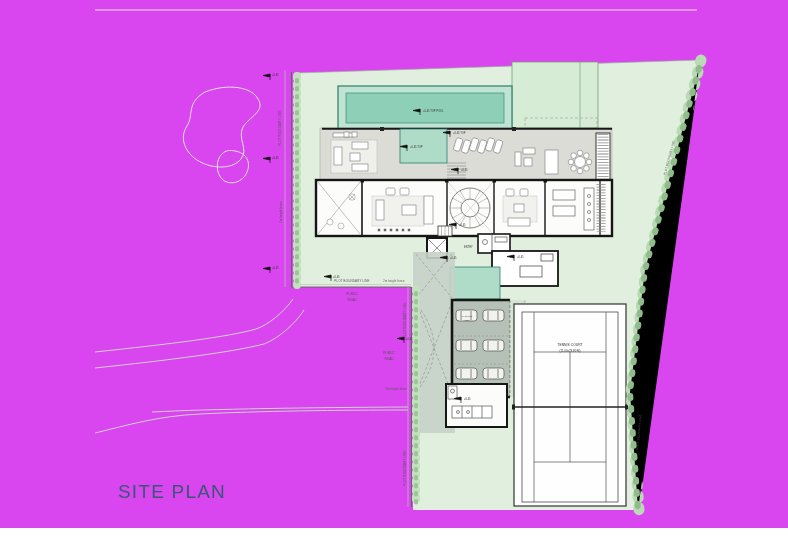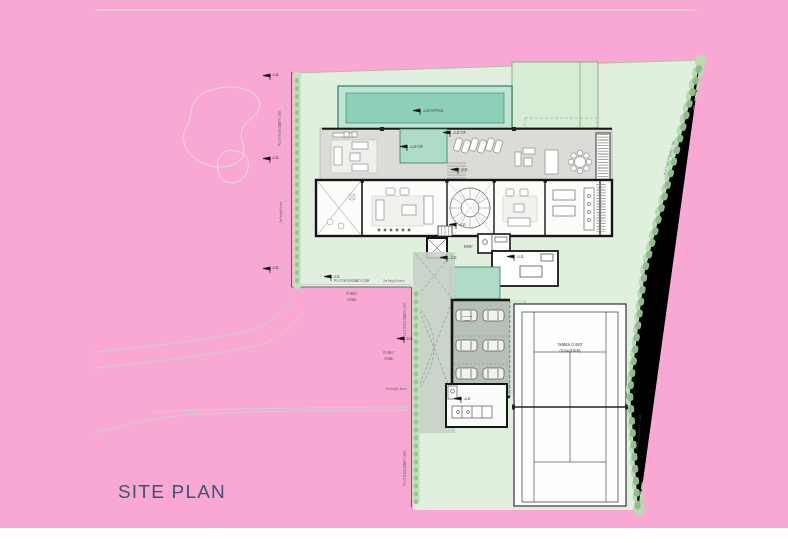--- a/index.html
+++ b/index.html
@@ -1,17 +1,17 @@
 <!DOCTYPE html>
 <html><head>
 <meta charset="utf-8">
 <style>
   html,body{margin:0;padding:0;background:#fff;}
   body{width:788px;height:543px;overflow:hidden;font-family:"Liberation Sans",sans-serif;}
-  .canvas{position:relative;width:788px;height:528px;background:#f9a8d4;}
+  .canvas{position:relative;width:788px;height:528px;background:#d946ef;}
   svg{position:absolute;left:0;top:0;}
   svg text{font-family:"Liberation Sans",sans-serif;fill:#444;}
   .lvl{font-size:2.6px;fill:#333;}
   .bnd{font-size:2.9px;fill:#555;letter-spacing:.2px;}
   .rd{font-size:3.2px;fill:#555;}
   .ttl{font-size:19px;fill:#3a5674;letter-spacing:1.2px;}
 </style>
 </head>
 <body>
 

